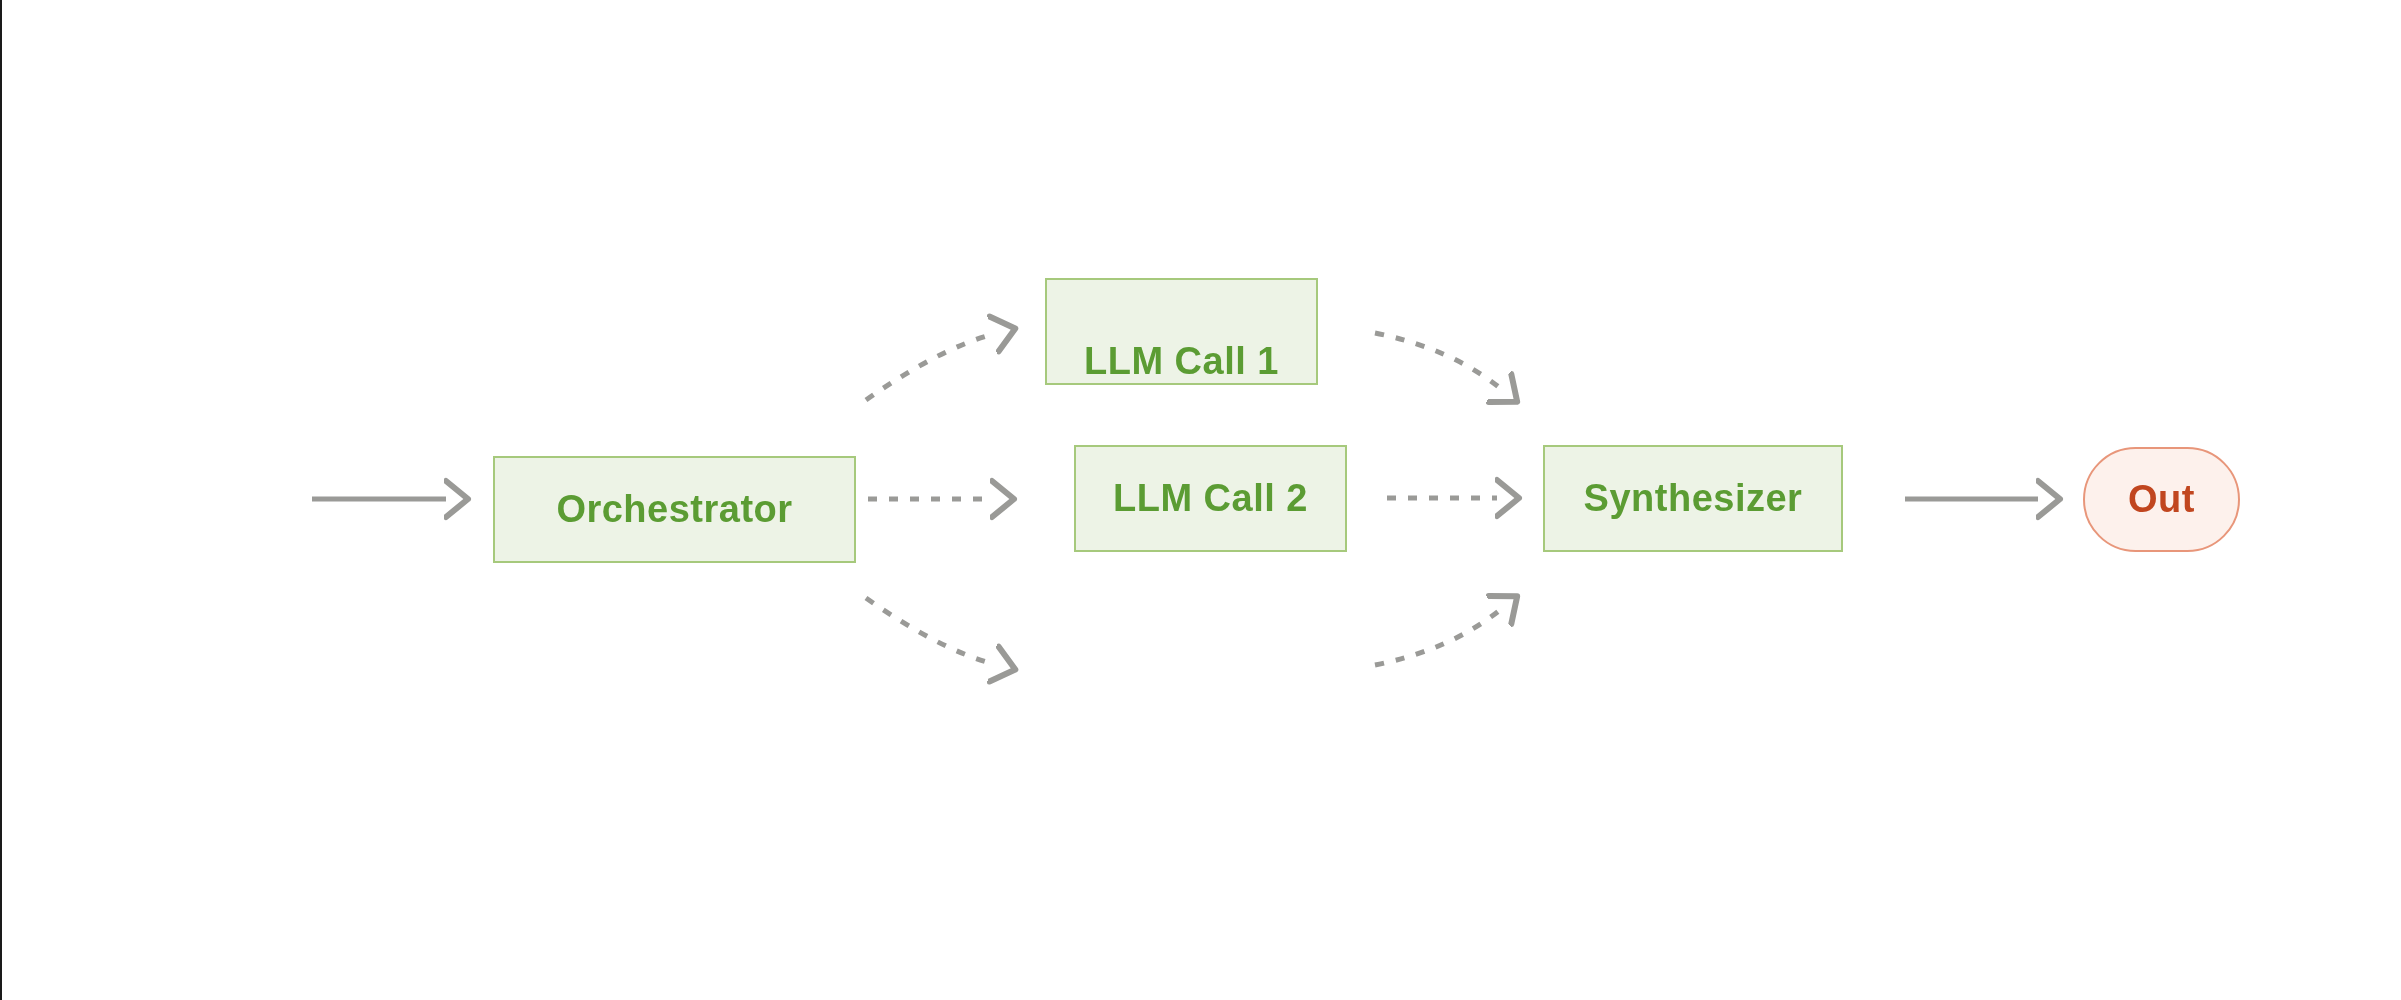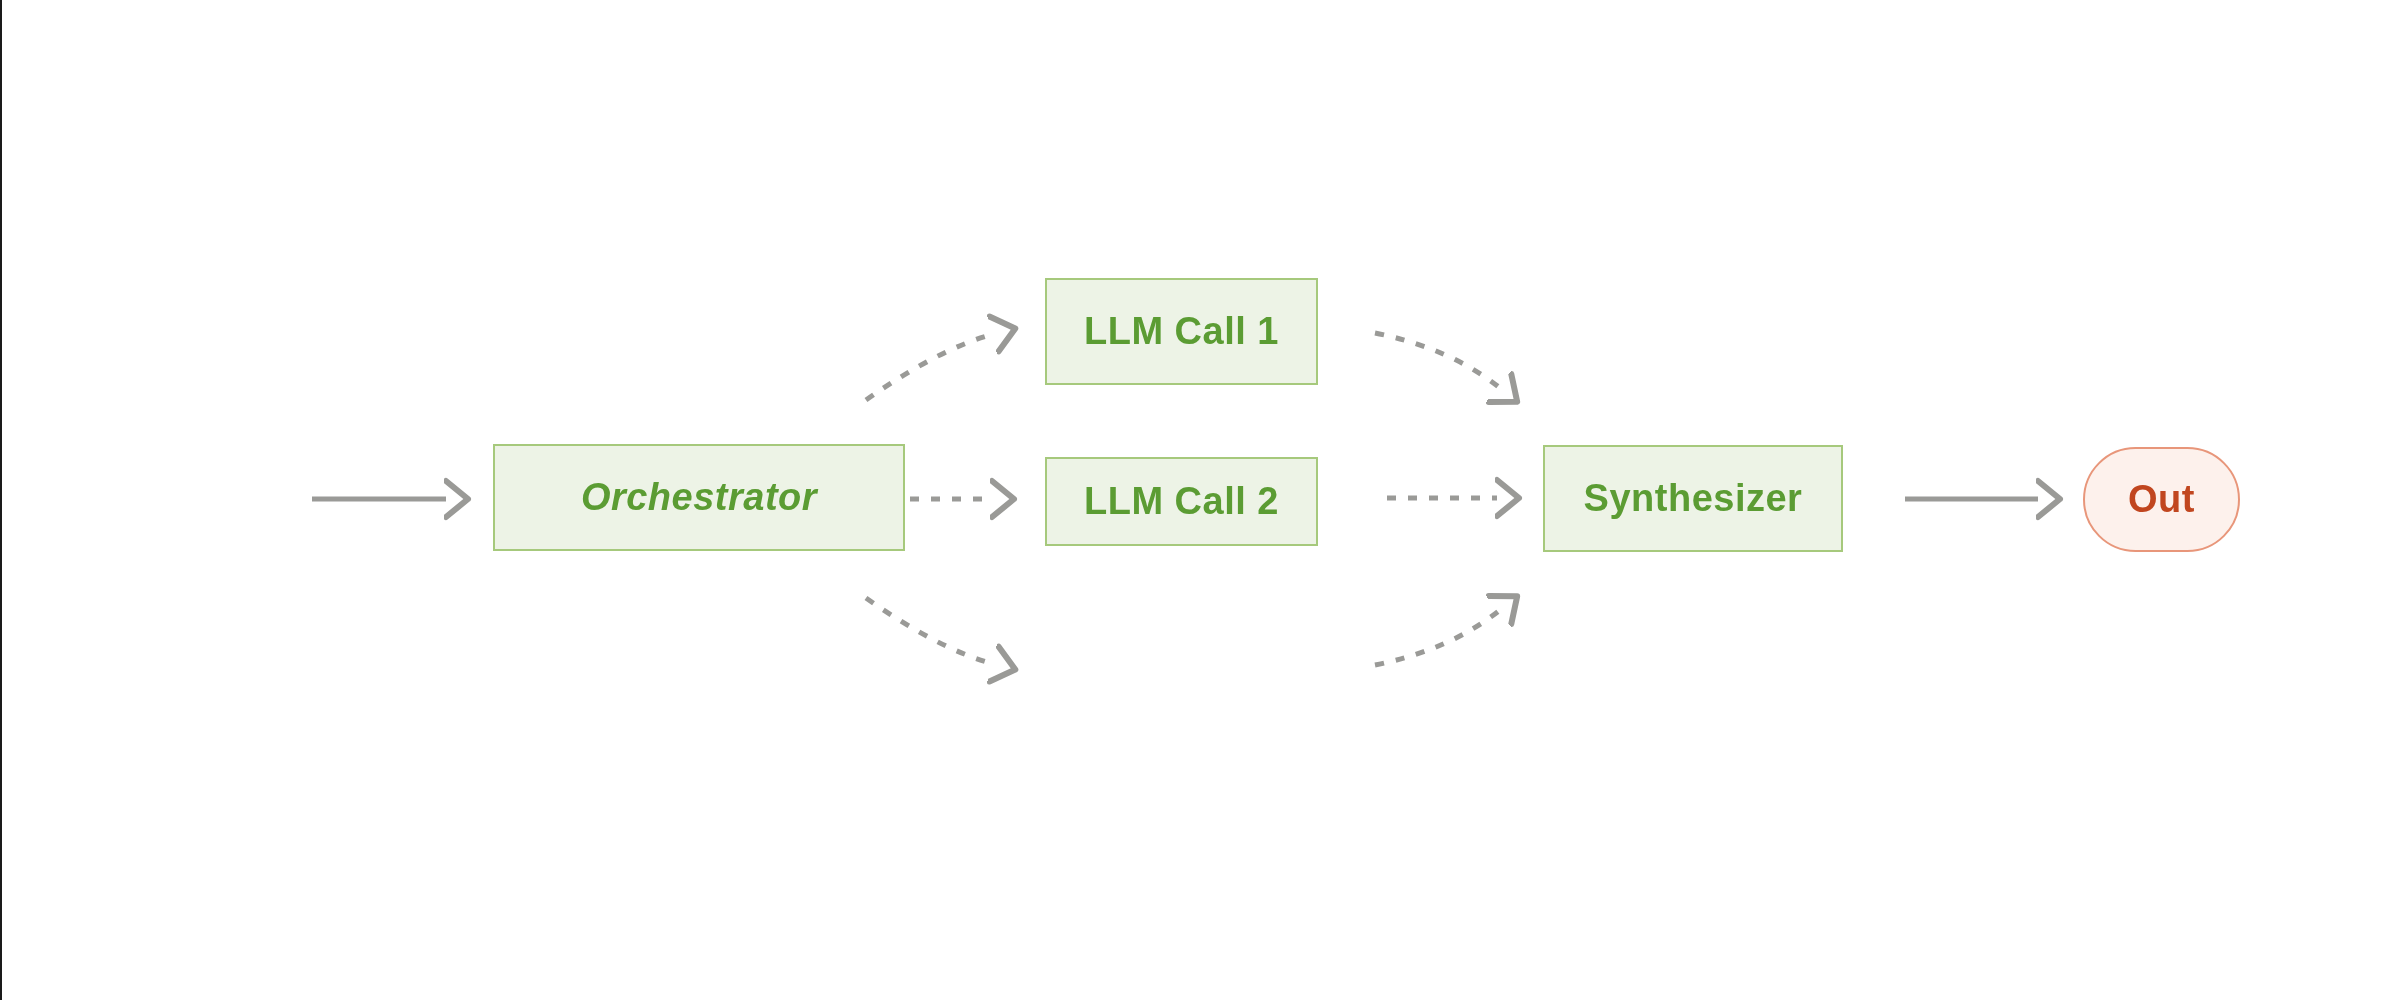--- a/index.html
+++ b/index.html
@@ -72,23 +72,23 @@
     color: var(--node-green-text, #5b9c33);
   }
 
   .node-terminal {
     background: var(--terminal-bg, #fdf1ec);
     border: 2px solid var(--terminal-border, #e8967a);
     color: var(--terminal-text, #c1461f);
   }
 
   .node-in          { left: 162px;  top: 447px; width: 121px; height: 105px; border-radius: 50%; }
-  .node-orchestrator{ left: 493px;  top: 444px; width: 412px; height: 107px; font-style: italic; }
-  .node-llm-1       { left: 1045px; top: 278px; width: 273px; height: 107px; }
-  .node-llm-2       { left: 1045px; top: 445px; width: 273px; height: 89px; margin-top: 12px; }
+  .node-orchestrator{ left: 493px;  top: 456px; width: 363px; height: 107px; }
+  .node-llm-1       { left: 1045px; top: 278px; width: 273px; height: 107px; align-items: flex-end; }
+  .node-llm-2       { left: 1074px; top: 445px; width: 273px; height: 107px; }
   .node-llm-3       { left: 1045px; top: 612px; width: 273px; height: 107px; }
   .node-synthesizer { left: 1543px; top: 445px; width: 300px; height: 107px; }
   .node-out         { left: 2083px; top: 447px; width: 157px; height: 105px; border-radius: 53px; }
 </style>
 </head>
 <body>
 
 <div class="canvas">
 
   <div class="left-edge-line"></div>

